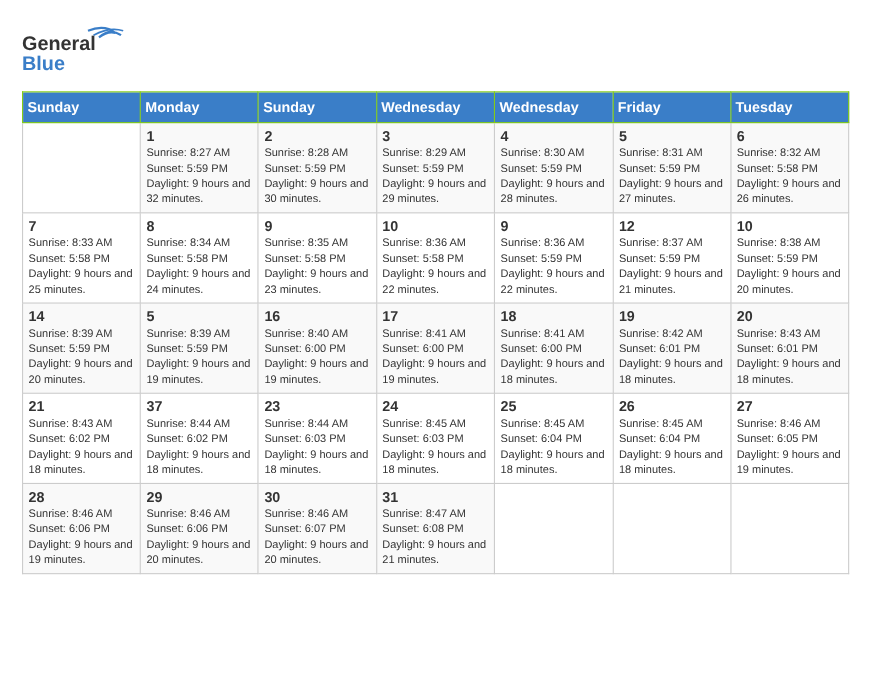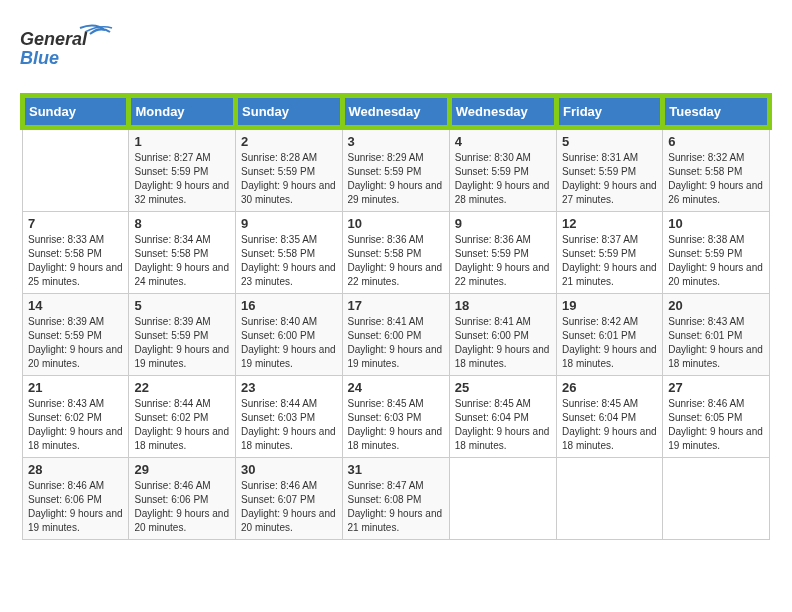--- a/index.html
+++ b/index.html
@@ -7,22 +7,21 @@
       font-family: Arial, sans-serif;
       background: #fff;
       width: 792px;
       min-height: 612px;
       padding: 20px;
     }
     .header-area {
       display: flex;
       justify-content: space-between;
       align-items: center;
-      margin-bottom: 23px;
-      font-style: italic;
+      margin-bottom: 13px;
     }
     .logo {
       display: flex;
       flex-direction: column;
       align-items: flex-start;
     }
     .title-area {
       text-align: right;
     }
     .month-title {
@@ -39,21 +38,21 @@
       border-collapse: collapse;
       font-size: 11px;
     }
     thead tr th {
       background-color: #3a7ec8;
       color: #fff;
       padding: 6px 4px;
       text-align: left;
       font-size: 13px;
       font-weight: bold;
-      border: 5px solid #84cc16;
+      border: 1px solid #84cc16;
     }
     tbody tr td {
       vertical-align: top;
       padding: 4px 5px;
       border: 1px solid #ccc;
       height: 80px;
       width: 108px;
     }
     tbody tr:nth-child(odd) td {
       background-color: #f9f9f9;
@@ -197,21 +196,21 @@
           <span class="day-number">20</span>
           <div class="day-info">Sunrise: 8:43 AM<br>Sunset: 6:01 PM<br>Daylight: 9 hours and 18 minutes.</div>
         </td>
       </tr>
       <tr>
         <td>
           <span class="day-number">21</span>
           <div class="day-info">Sunrise: 8:43 AM<br>Sunset: 6:02 PM<br>Daylight: 9 hours and 18 minutes.</div>
         </td>
         <td>
-          <span class="day-number">22</span>
+          <span class="day-number">37</span>
           <div class="day-info">Sunrise: 8:44 AM<br>Sunset: 6:02 PM<br>Daylight: 9 hours and 18 minutes.</div>
         </td>
         <td>
           <span class="day-number">23</span>
           <div class="day-info">Sunrise: 8:44 AM<br>Sunset: 6:03 PM<br>Daylight: 9 hours and 18 minutes.</div>
         </td>
         <td>
           <span class="day-number">24</span>
           <div class="day-info">Sunrise: 8:45 AM<br>Sunset: 6:03 PM<br>Daylight: 9 hours and 18 minutes.</div>
         </td>

